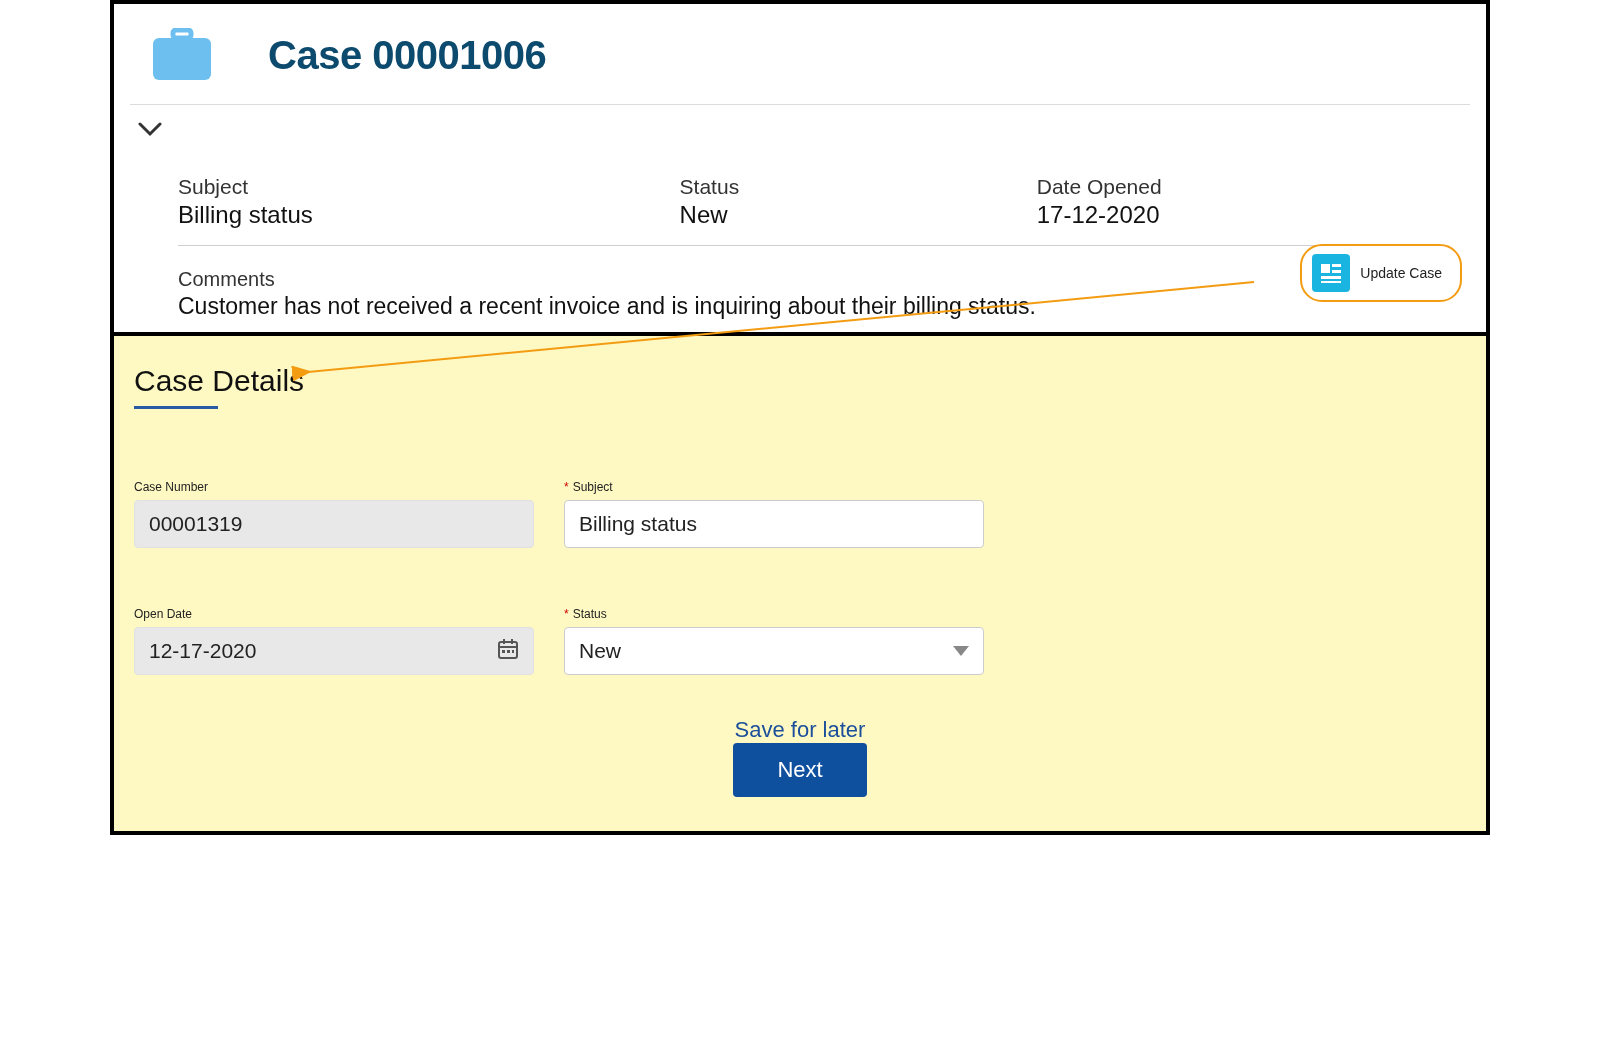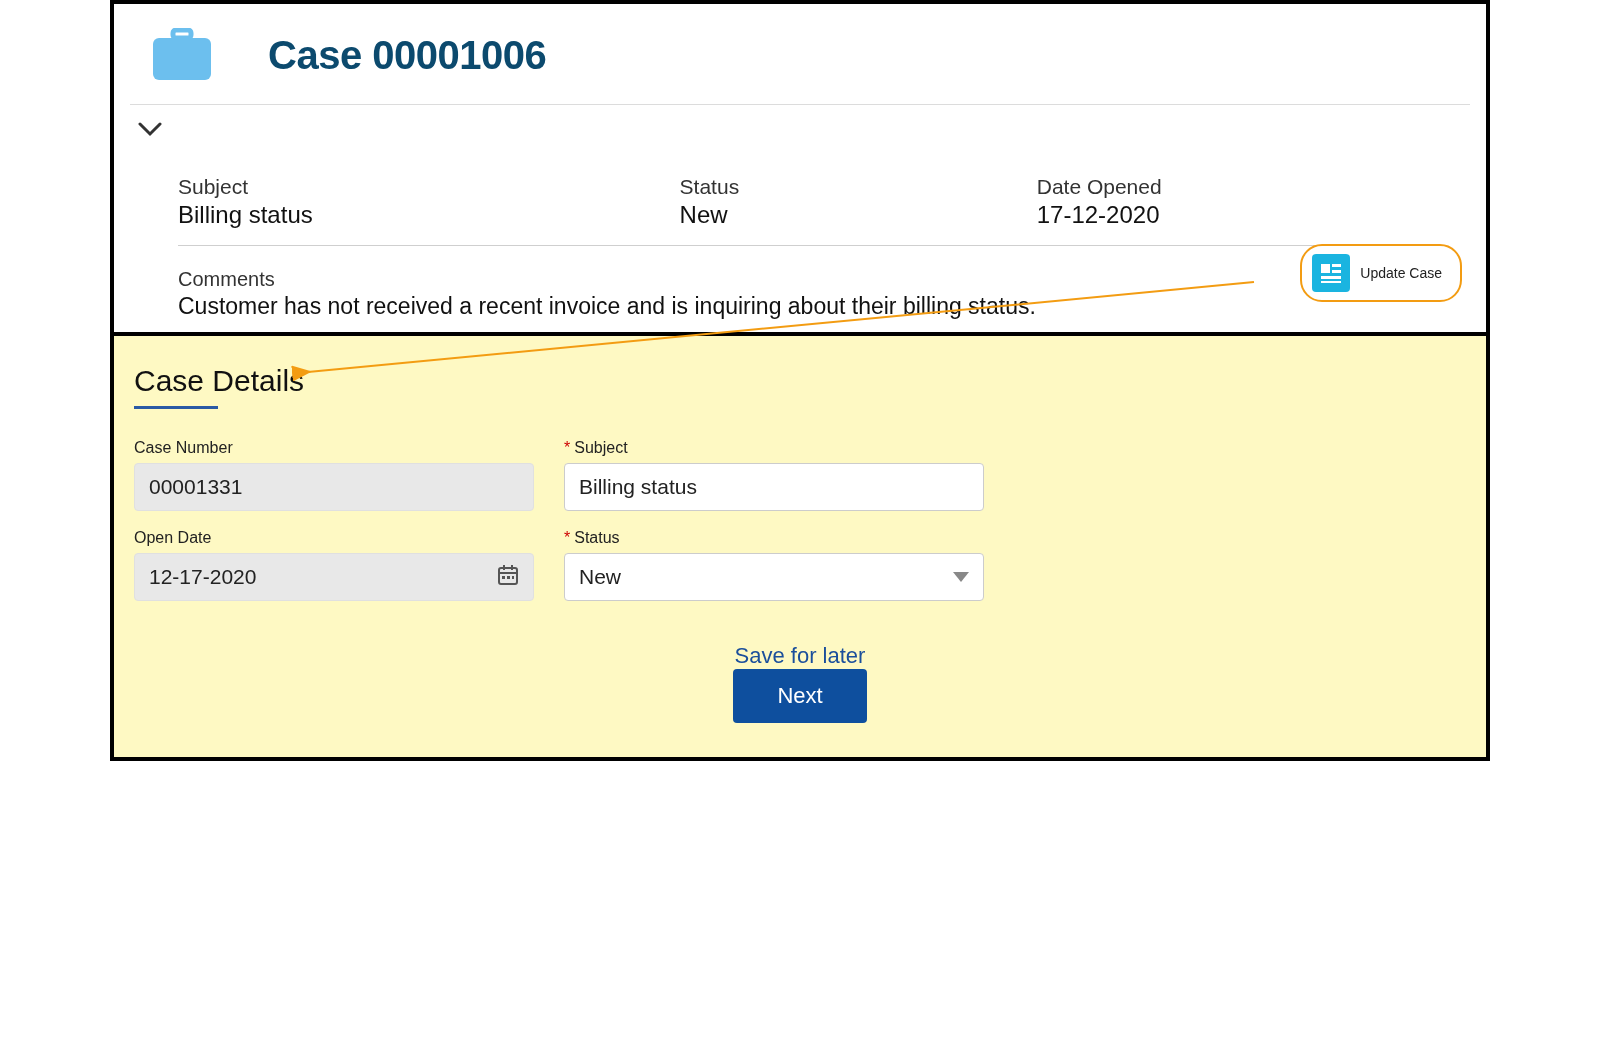--- a/index.html
+++ b/index.html
@@ -113,23 +113,24 @@
       background: #2a5aa5;
       margin-top: -2px;
       margin-bottom: 30px;
     }
     .form-grid {
       display: grid;
       grid-template-columns: 400px 420px;
       gap: 18px 30px;
     }
     .field-label {
-      font-size: 16px;
+      font-size: 12px;
       color: #222;
       margin-bottom: 6px;
+      margin-top: 41px;
     }
     .req { color: #c00; margin-right: 4px; }
     .input-base {
       height: 48px;
       width: 100%;
       border: 1px solid #ccc;
       border-radius: 4px;
       font-size: 21px;
       padding: 0 14px;
       display: flex;
@@ -244,21 +245,21 @@
       <line x1="970" y1="6" x2="24" y2="96" stroke="#f39c12" stroke-width="2" marker-end="url(#arrowhead)"></line>
     </svg>
 
     <h2 class="case-details-title">Case Details</h2>
     <div class="title-underline"></div>
 
     <div class="form-grid">
       <div>
         <div class="field-label">Case Number</div>
         <div class="input-base readonly">
-          <span>00001331</span>
+          <span>00001319</span>
         </div>
       </div>
       <div>
         <div class="field-label"><span class="req">*</span><span>Subject</span></div>
         <div class="input-base editable">
           <span>Billing status</span>
         </div>
       </div>
       <div>
         <div class="field-label">Open Date</div>

